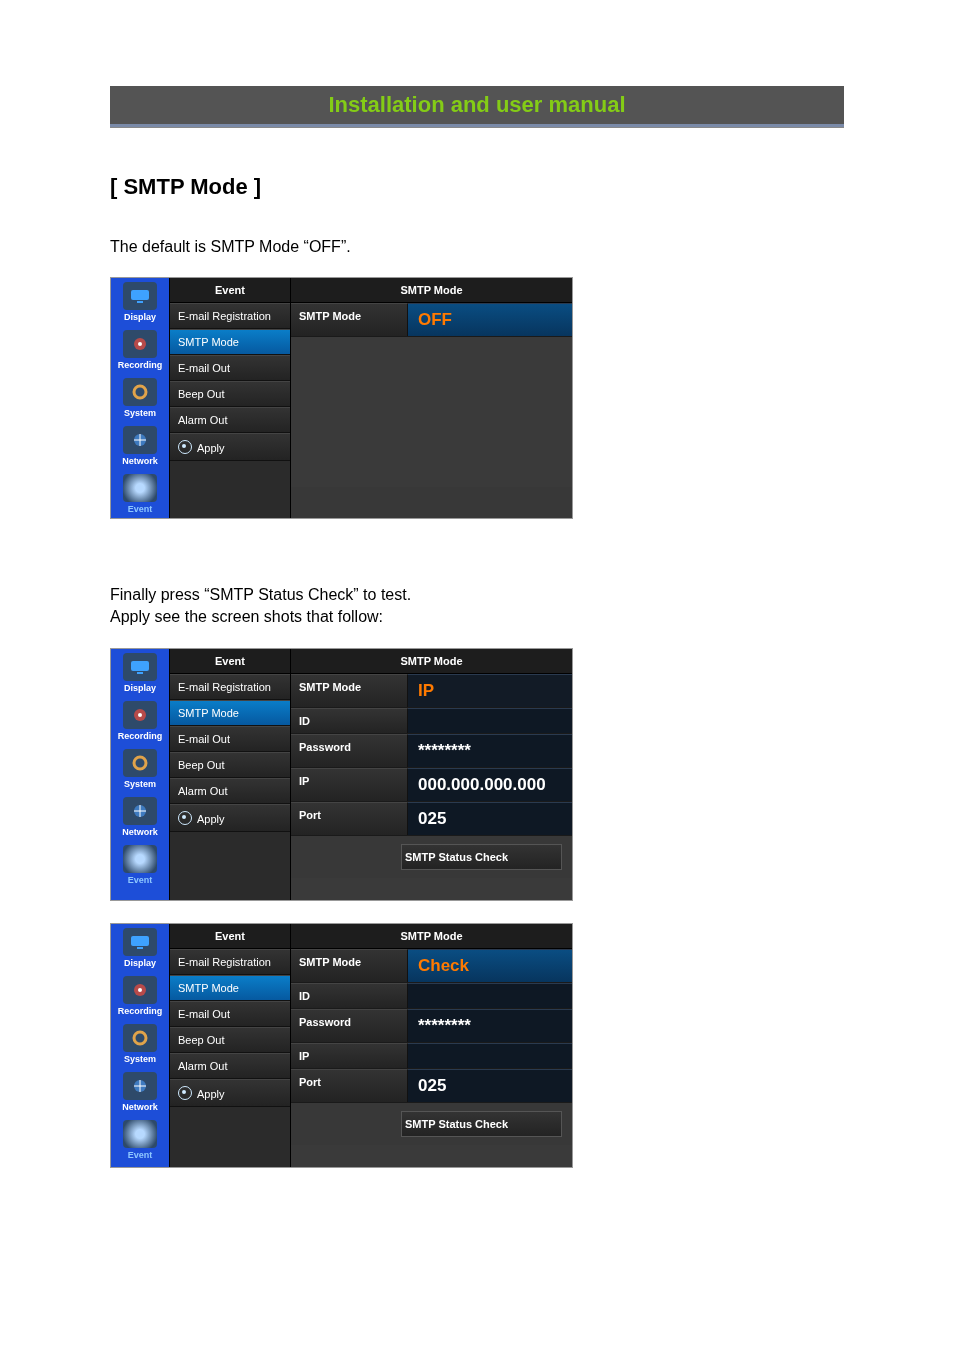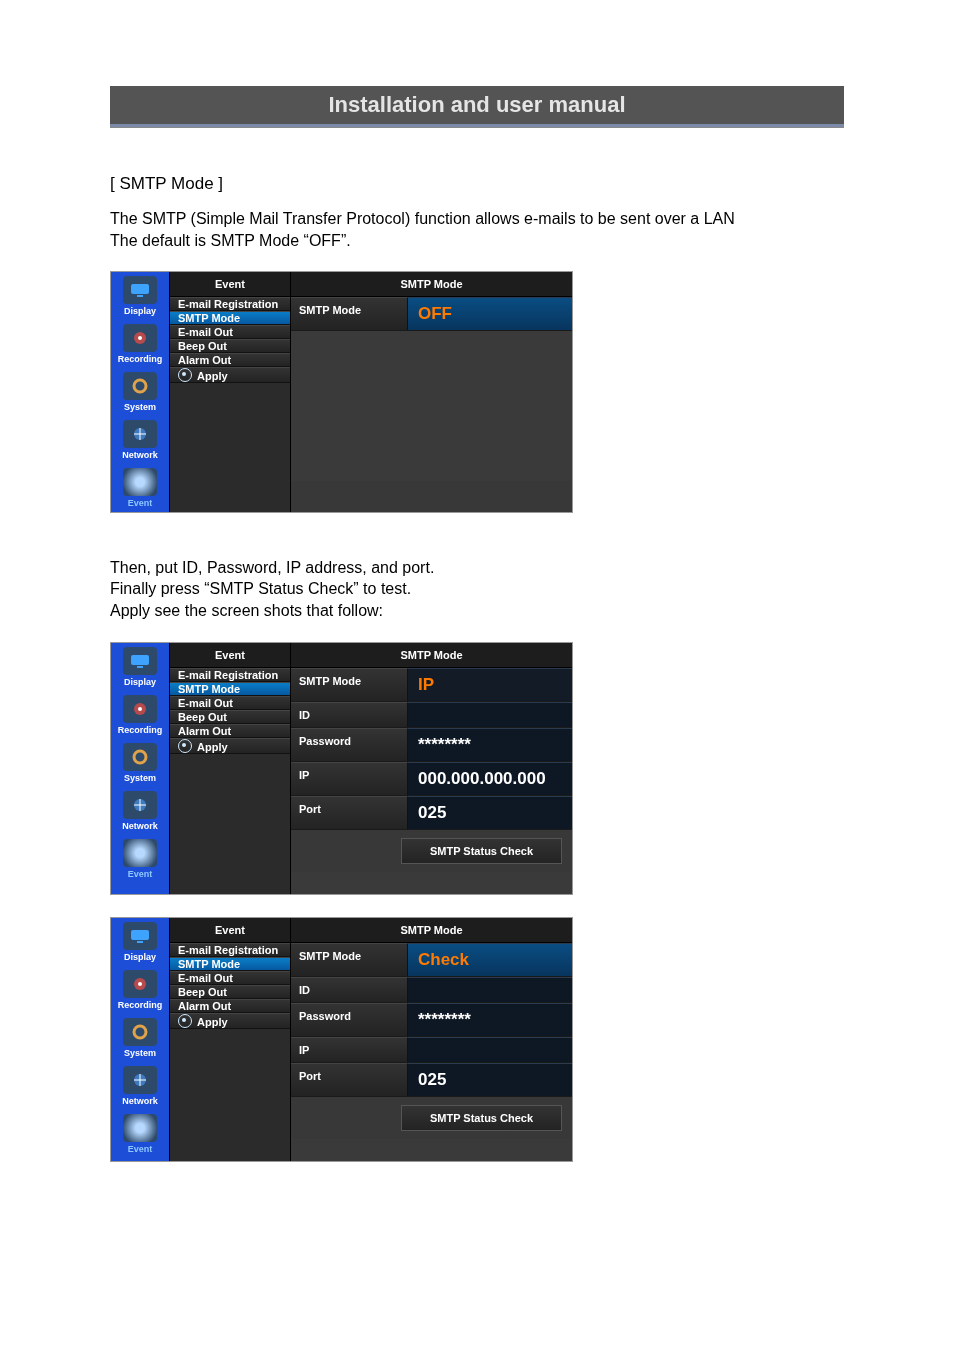--- a/index.html
+++ b/index.html
@@ -1,59 +1,59 @@
 <!DOCTYPE html>
 <html><head>
 <meta charset="utf-8">
 <style>
   html,body{margin:0;padding:0;background:#fff;font-family:Arial,Helvetica,sans-serif;color:#000}
   .page{width:954px;min-height:1350px;margin:0 auto;box-sizing:border-box;padding:86px 110px 40px 110px;position:relative}
-  .banner{background:#545454;color:#e5e5e5;font-size:22px;font-weight:bold;text-align:center;padding:6px 0;border-bottom:3px solid #7a8aa8}
+  .banner{background:#545454;color:#84cc16;font-size:22px;font-weight:bold;text-align:center;padding:6px 0;border-bottom:3px solid #7a8aa8}
   .rule{border:0;border-top:1px solid #888;margin:0}
-  .section-title{font-weight:normal;font-size:17px;margin:46px 0 14px 0}
+  .section-title{font-weight:bold;font-size:22px;margin:46px 0 14px 0}
   .body-text{font-size:16px;line-height:1.35;margin:0 0 20px 0}
   .shot{width:461px;border:1px solid #999;background:#3c3c3c;display:flex;margin-bottom:22px}
   .left-rail{width:58px;background:#1d4ed8;display:flex;flex-direction:column;border-right:1px solid #000}
   .rail-cell{display:flex;flex-direction:column;align-items:center;justify-content:center;font-size:9px;font-weight:bold;color:#fff;padding:4px 0}
   .rail-icon{width:34px;height:28px;background:#2e4a6a;border-radius:4px;margin-bottom:2px;display:flex;align-items:center;justify-content:center}
   .rail-icon svg{display:block}
   .rail-cell.active .rail-label{color:#8ec7ff}
   .rail-cell.event .rail-icon{background:radial-gradient(circle,#b7d9ff 20%,#2e4a6a 80%)}
   .menu-col{width:120px;display:flex;flex-direction:column;border-right:1px solid #000}
   .panel-header,.menu-header{background:#1d1d1d;color:#fff;font-size:11px;font-weight:bold;text-align:center;padding:6px 0;border-bottom:1px solid #000}
-  .menu-item{background:linear-gradient(#333,#232323);color:#fff;font-size:11px;font-weight:bold;padding:0 8px;border-bottom:1px solid #111;border-top:1px solid #444}
+  .menu-item{background:linear-gradient(#333,#232323);color:#fff;font-size:11px;font-weight:normal;padding:6px 8px;border-bottom:1px solid #111;border-top:1px solid #444}
   .menu-item.selected{background:linear-gradient(#0a7dc8,#0659a0)}
   .menu-item.apply{color:#fff}
   .apply-icon{display:inline-block;width:12px;height:12px;border:1.5px solid #cfeaff;border-radius:50%;margin-right:5px;vertical-align:-2px;position:relative}
   .apply-icon:after{content:"";position:absolute;left:3px;top:3px;width:4px;height:4px;background:#cfeaff;border-radius:50%}
   .menu-filler{flex:1;background:#2b2b2b}
   .panel{flex:1;display:flex;flex-direction:column}
   .panel-rows{flex:1;background:#383838}
   .prow{display:flex;border-bottom:1px solid #1a1a1a}
   .plabel{width:100px;background:linear-gradient(#333,#232323);color:#fff;font-size:11px;font-weight:bold;padding:6px 8px;border-right:1px solid #111;border-top:1px solid #444}
   .pval{flex:1;background:#121b26;color:#fff;font-size:17px;font-weight:bold;padding:6px 10px;border-top:1px solid #2a3a4f}
   .pval.orange{color:#ff7a00}
   .pval.selsel{background:linear-gradient(#0a4d82,#07355e);color:#ff7a00}
   .pval.input{background:#0e1824}
   .status-row{padding:8px 10px 8px 110px}
-  .status-btn{background:linear-gradient(#333,#232323);color:#fff;font-size:11px;font-weight:bold;text-align:center;padding:6px 10px;border:1px solid #555}
+  .status-btn{background:linear-gradient(#333,#232323);color:#fff;font-size:11px;font-weight:bold;text-align:left;padding:6px 3px;border:1px solid #555}
   .panel-filler{flex:1;background:#3a3a3a}
 </style>
 </head>
 <body>
 
 <div class="page">
 
   <div class="banner">Installation and user manual</div>
   <hr class="rule">
 
   <div class="section-title">[ SMTP Mode ]</div>
 
   <p class="body-text">
-    <span>The SMTP (Simple Mail Transfer Protocol) function allows e-mails to be sent over a LAN</span><br>
+    <br>
     <span>The default is SMTP Mode “OFF”.</span>
   </p>
 
   <div class="shot">
     <div class="left-rail">
       <div class="rail-cell">
         <div class="rail-icon">
             <svg width="22" height="16">
               <rect x="2" y="2" width="18" height="10" rx="2" fill="#3ea2ff"></rect>
               <rect x="8" y="13" width="6" height="2" fill="#3ea2ff"></rect>
@@ -109,21 +109,21 @@
           <div class="plabel">SMTP Mode</div>
           <div class="pval selsel">OFF</div>
         </div>
         <div class="panel-filler" style="height:150px"></div>
       </div>
     </div>
   </div>
 
   <p class="body-text">
     <br>
-    <span>Then, put ID, Password, IP address, and port.</span><br>
+    <br>
     <span>Finally press “SMTP Status Check” to test.</span><br>
     <span>Apply see the screen shots that follow:</span>
   </p>
 
   <div class="shot">
     <div class="left-rail">
       <div class="rail-cell">
         <div class="rail-icon">
             <svg width="22" height="16">
               <rect x="2" y="2" width="18" height="10" rx="2" fill="#3ea2ff"></rect>

